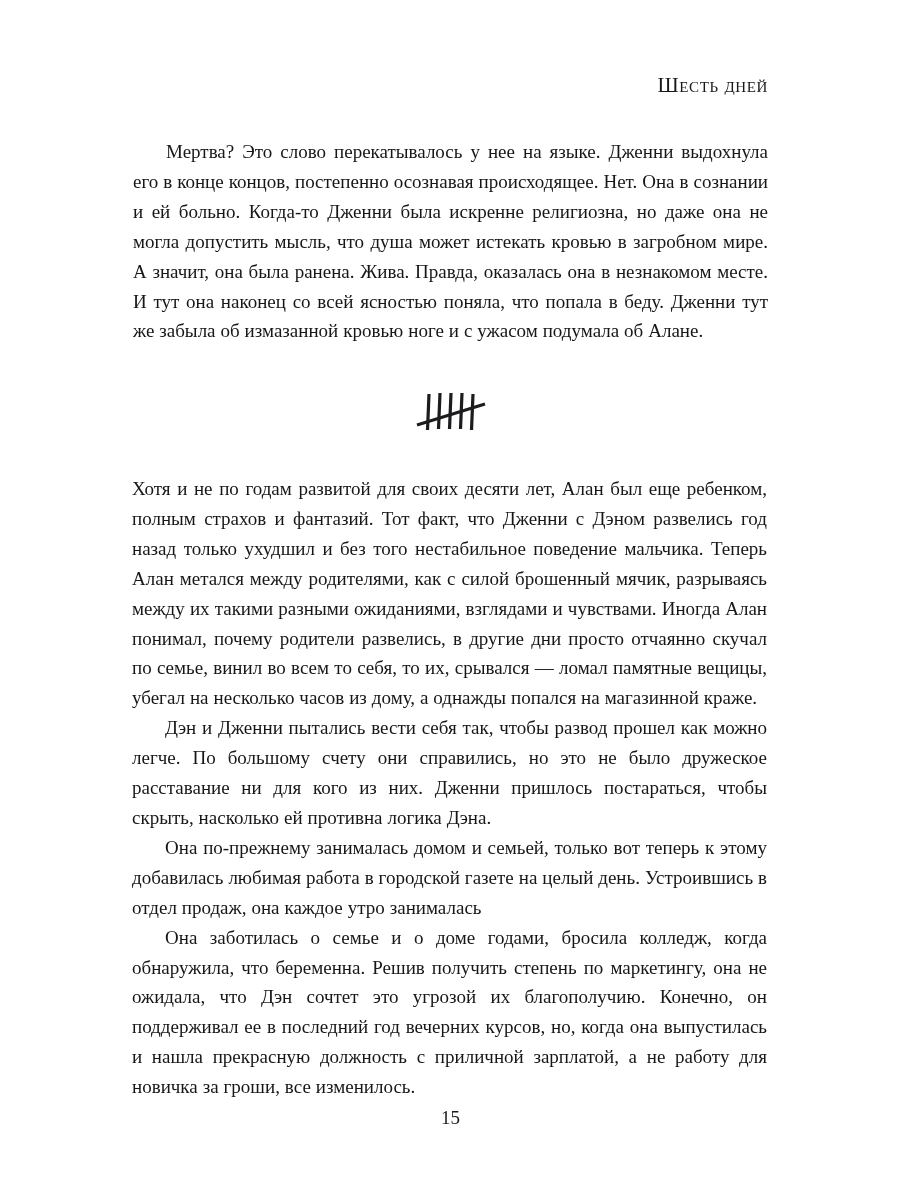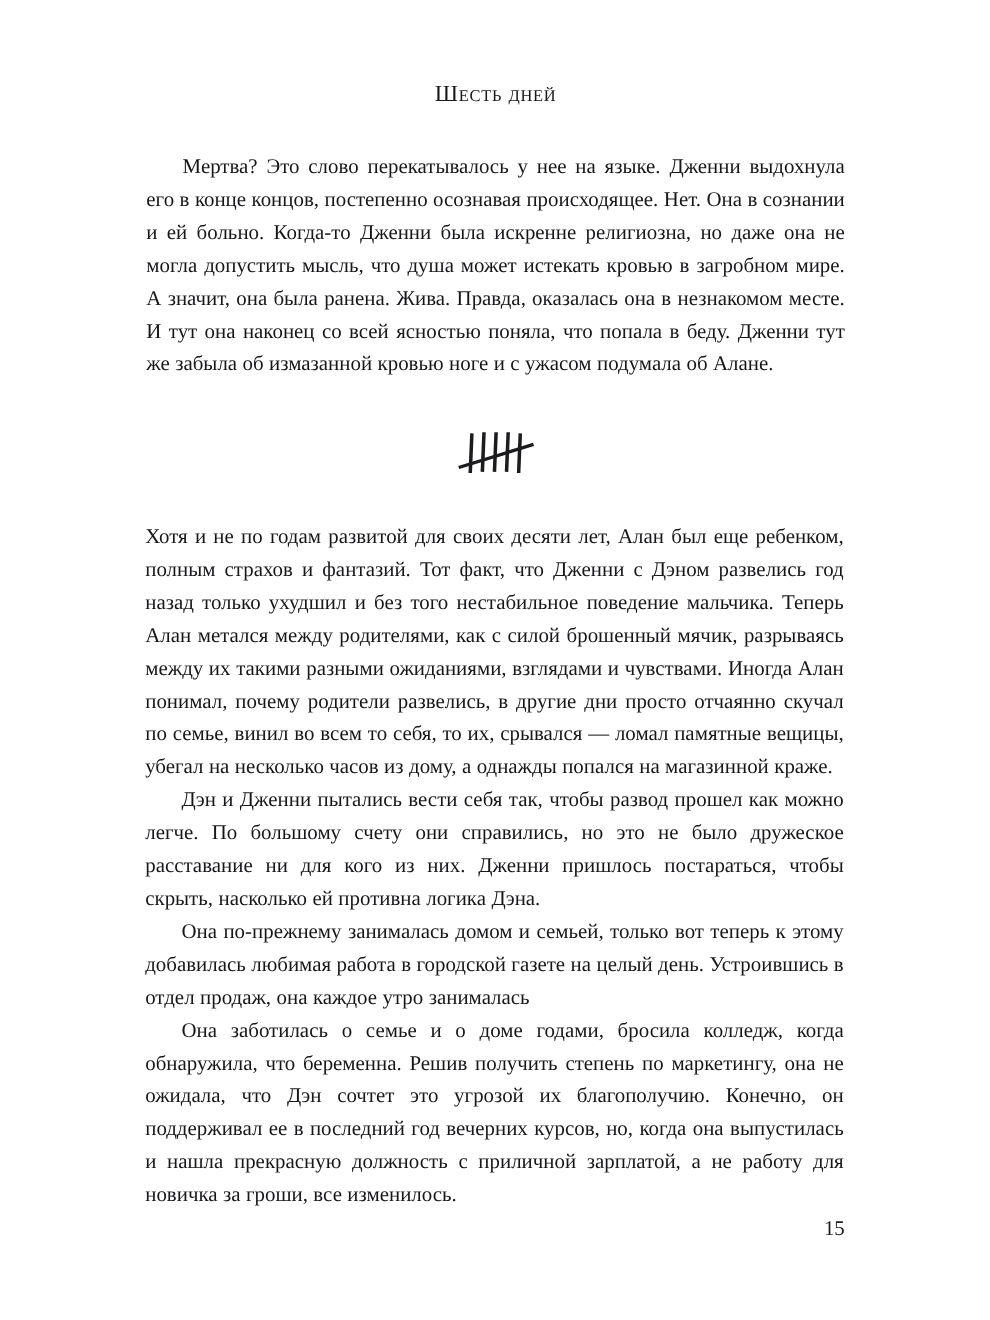--- a/index.html
+++ b/index.html
@@ -22,21 +22,21 @@
     width: 900px;
     height: 1200px;
   }
 
   
   .chapter-head {
     position: absolute;
     left: 133px;
     top: 72px;
     width: 635px;
-    text-align: center;
+    text-align: right;
     font-size: 21px;
     line-height: 26px;
     letter-spacing: 0.6px;
     font-variant: small-caps;
     color: #18181b;
   }
 
   
   .text-column {
     position: absolute;
@@ -77,21 +77,21 @@
     top: 474px;
     width: 635px;
   }
 
   
   .folio {
     position: absolute;
     left: 133px;
     top: 1106px;
     width: 635px;
-    text-align: right;
+    text-align: center;
     font-size: 19px;
     line-height: 24px;
     color: #1b1b1e;
   }
 </style>
 </head>
 <body>
 
 <div class="page">
 

